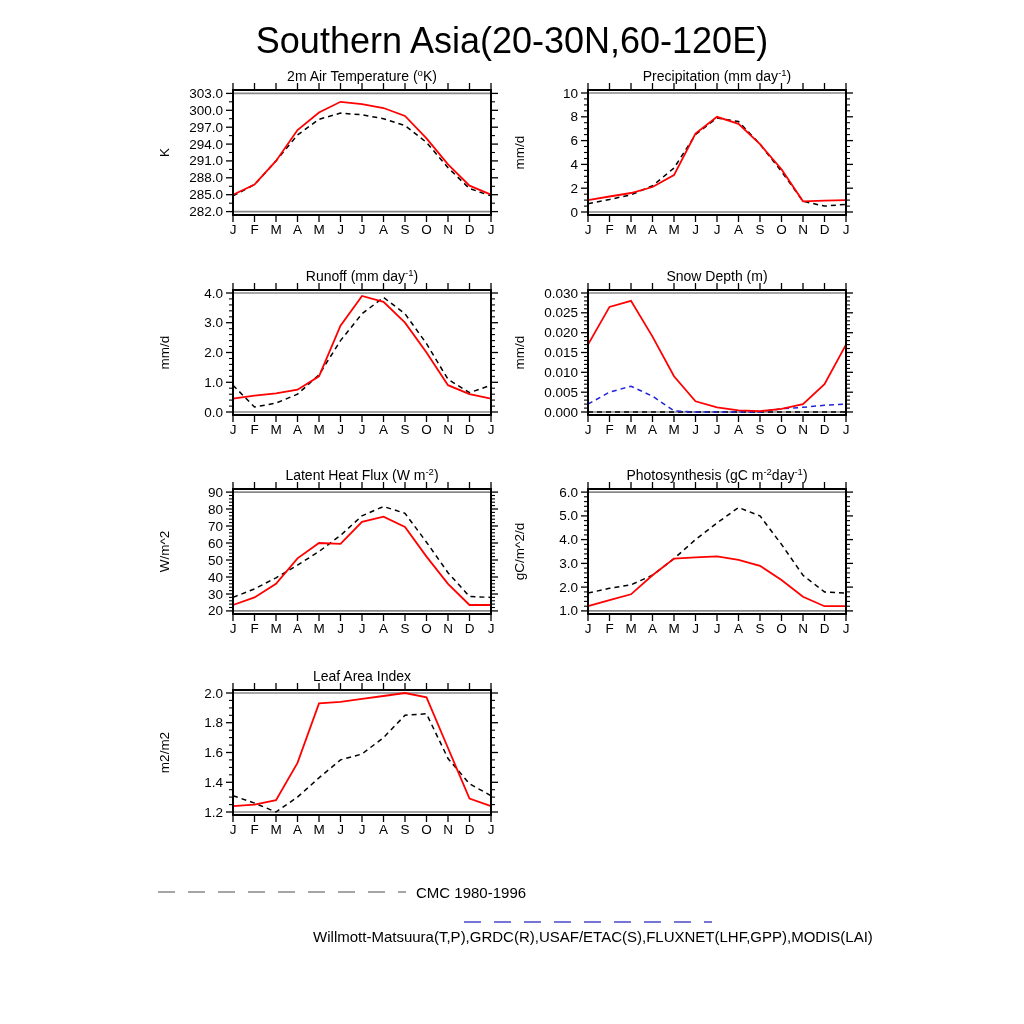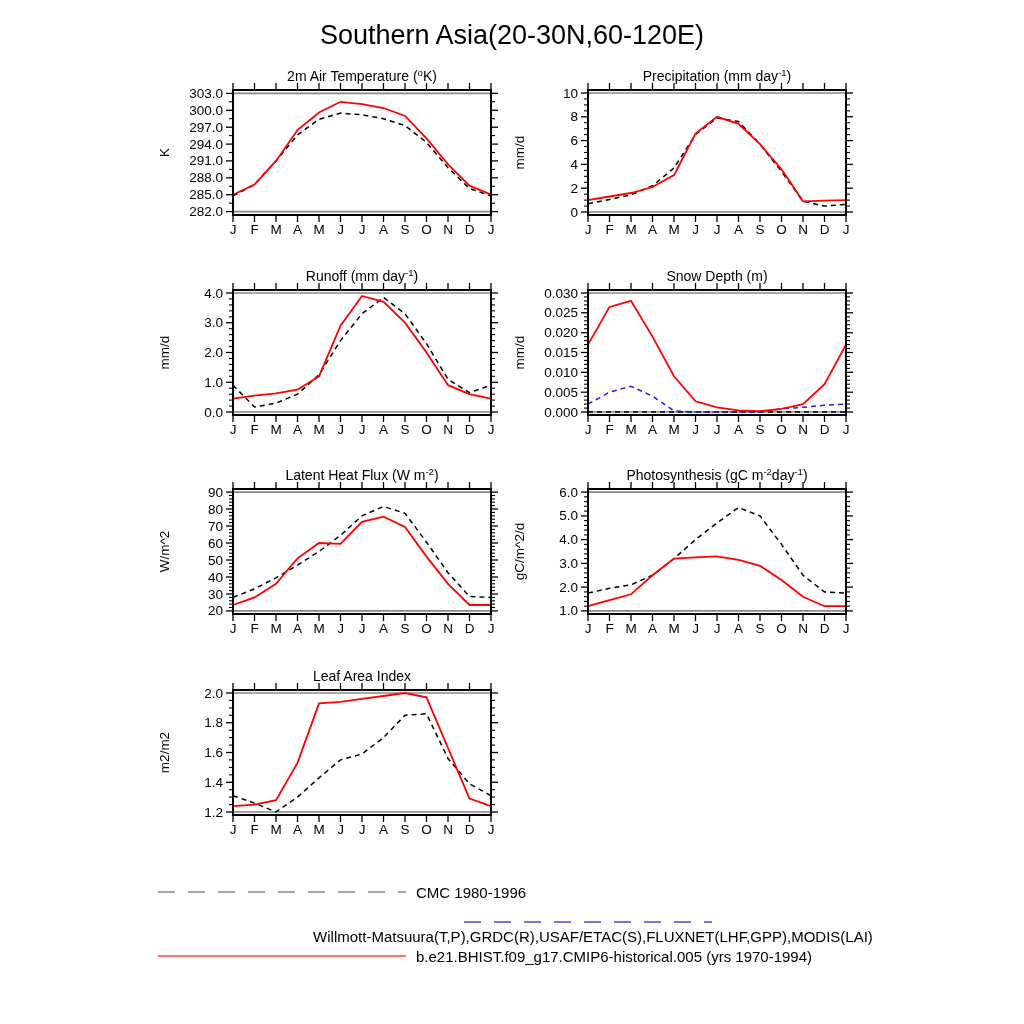--- a/index.html
+++ b/index.html
@@ -1,18 +1,18 @@
 <!DOCTYPE html>
 <html><head>
 <meta charset="utf-8">
 <style>
   html,body{margin:0;padding:0;background:#ffffff;}
   body{width:1024px;height:1024px;position:relative;font-family:"Liberation Sans",sans-serif;color:#000;}
   .canvas{position:absolute;left:0;top:0;width:1024px;height:1024px;background:#fff;}
-  .main-title{position:absolute;top:20px;left:0;width:1024px;text-align:center;font-size:27px;letter-spacing:0px;}
+  .main-title{position:absolute;top:20px;left:0;width:1024px;text-align:center;font-size:36px;letter-spacing:0px;}
   figure.chart{position:absolute;margin:0;padding:0;width:350px;height:195px;}
   figure.chart svg{display:block;width:350px;height:195px;overflow:visible;}
   .legend-row{position:absolute;left:158px;width:860px;height:16px;display:flex;align-items:center;}
   .legend-row svg{flex:0 0 auto;display:block;}
   .legend-label{margin-left:10px;font-size:15px;white-space:nowrap;}
 </style>
 </head>
 <body>
 
 <div class="canvas">
@@ -755,20 +755,14 @@
       <line x1="0" y1="6" x2="248" y2="6" stroke="#888888" stroke-width="1.4" stroke-dasharray="17 13"></line>
     </svg>
     <span class="legend-label">CMC 1980-1996</span>
   </div>
   <div class="legend-row" style="top:916px;flex-direction:column;">
     <svg width="248" height="12">
       <line x1="0" y1="6" x2="248" y2="6" stroke="#4a4acc" stroke-width="1.4" stroke-dasharray="17 13"></line>
     </svg>
     <span class="legend-label">Willmott-Matsuura(T,P),GRDC(R),USAF/ETAC(S),FLUXNET(LHF,GPP),MODIS(LAI)</span>
   </div>
-  <div class="legend-row" style="top:948px;">
-    <svg width="248" height="12">
-      <line x1="0" y1="6" x2="248" y2="6" stroke="#ff4444" stroke-width="1.3"></line>
-    </svg>
-    <span class="legend-label">b.e21.BHIST.f09_g17.CMIP6-historical.005 (yrs 1970-1994)</span>
-  </div>
 
 </div>
 
 </body></html>

